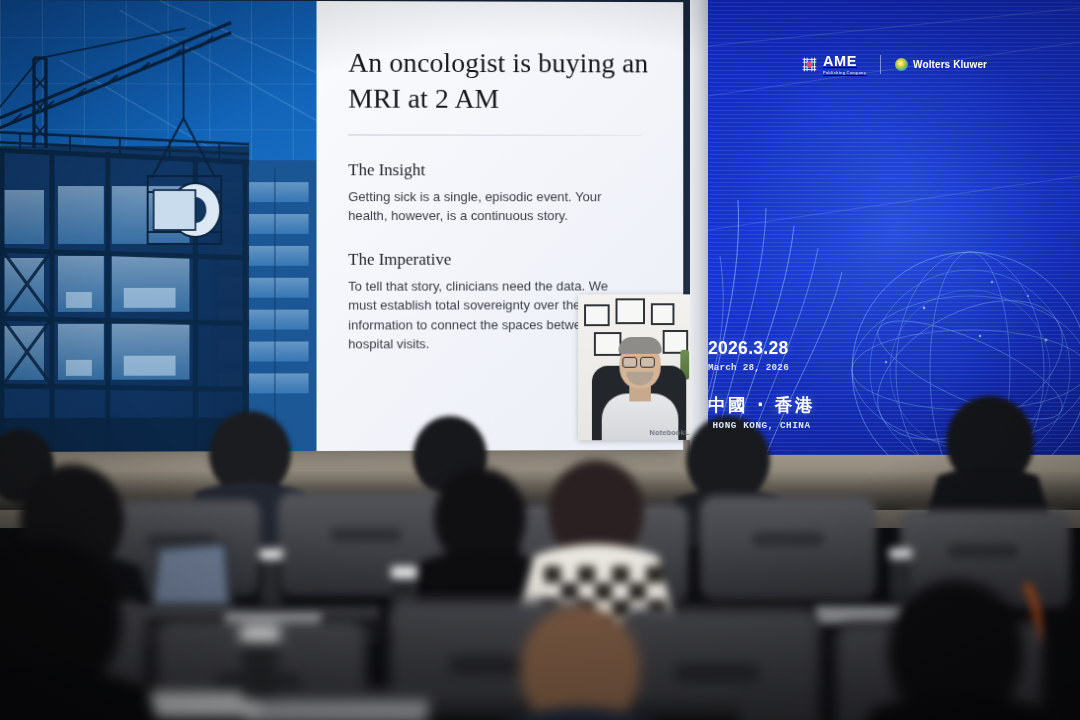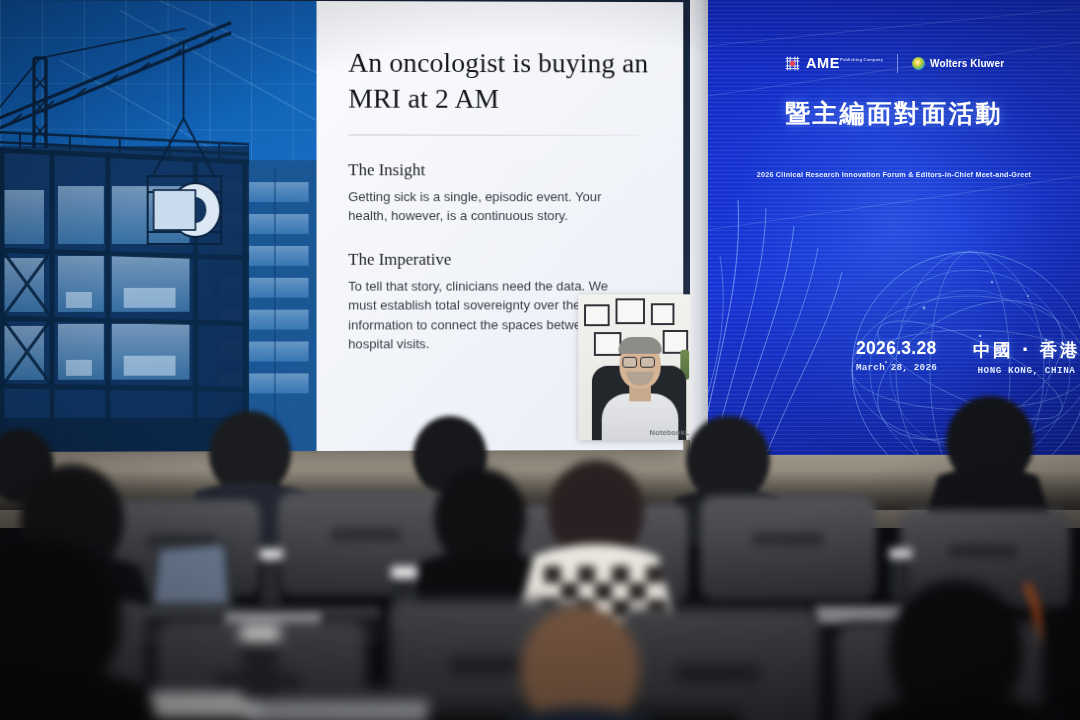--- a/index.html
+++ b/index.html
@@ -73,39 +73,39 @@
   .led{ position:absolute; left:708px; top:0px; width:372px; height:455px; overflow:hidden;
     background:linear-gradient(165deg,#1026b8 0%,#1531cf 28%,#1734d6 52%,#122ab4 78%,#0d1f8e 100%); }
   .led-scan{ position:absolute; inset:0; opacity:.16;
     background:repeating-linear-gradient(0deg,rgba(255,255,255,.55) 0 1px,transparent 1px 4px); }
   .led svg{ position:absolute; inset:0; width:100%; height:100%; }
 
   .led-logos{ position:absolute; left:0; right:0; top:54px; display:flex;
     justify-content:center; align-items:center; gap:14px; z-index:4; }
   .logo-ame{ display:flex; align-items:center; gap:5px; }
   .ame-mark{ width:17px; height:17px; position:relative; }
-  .ame-text{ display:flex; flex-direction:row; line-height:1; }
+  .ame-text{ display:flex; flex-direction:column; line-height:1;text-decoration:underline; }
   .ame-name{ font-size:14.5px; font-weight:700; color:#ffffff; letter-spacing:.6px; }
   .ame-sub{ font-size:3.9px; font-weight:600; color:#c6d2ef; letter-spacing:.25px; margin-top:2px; }
   .logo-div{ width:1px; height:19px; background:rgba(205,218,250,.55); }
   .logo-wk{ display:flex; align-items:center; gap:5px; }
   .wk-mark{ width:13px; height:13px; border-radius:50%;
     background:radial-gradient(circle at 42% 40%,#fff9c4 0%,#f2d54e 24%,#8fc442 48%,#3aa4c9 70%,#2a62b5 100%); }
   .wk-name{ font-size:10px; font-weight:700; color:#ffffff; letter-spacing:.1px; }
 
   .led-title{ position:absolute; left:0; right:0; top:98px; text-align:center; z-index:4; }
   .ct1,.ct2{ font-family:"DejaVu Sans", sans-serif; font-weight:700; color:#ffffff;
     font-size:25px; letter-spacing:1.2px; line-height:1.26;
     text-shadow:0 0 11px rgba(120,170,255,.55); }
   .ct2{ letter-spacing:2.2px; }
   .led-sub{ position:absolute; left:0; right:0; top:170px; text-align:center; z-index:4;
     font-size:7.2px; font-weight:700; color:#e3ecff; letter-spacing:.22px; }
 
   .led-foot{ position:absolute; left:0; right:0; top:338px; z-index:4;
-    display:flex; justify-content:flex-end; align-items:flex-start; gap:36px; }
+    display:flex; justify-content:flex-end; align-items:flex-start; gap:20px;flex-direction:column; }
   .foot-col{ text-align:left; }
   .foot-col.cn{ text-align:center; }
   .foot-big{ font-size:17.5px; font-weight:700; color:#ffffff; letter-spacing:.3px;
     text-shadow:0 0 8px rgba(120,170,255,.45); }
   .foot-big.cjk{ font-family:"DejaVu Sans", sans-serif; letter-spacing:2.6px; }
   .foot-small{ font-size:9.3px; font-weight:600; color:#dbe5fb; letter-spacing:.2px; margin-top:3px;font-family:Liberation Mono, monospace; }
   .foot-small.wide{ letter-spacing:.55px; }
 
   
   .aud{ position:absolute; left:-40px; top:370px; width:1160px; height:390px; }
@@ -371,23 +371,21 @@
         </div>
       </div>
       <div class="logo-div"></div>
       <div class="logo-wk">
         <div class="wk-mark"></div>
         <div class="wk-name">Wolters Kluwer</div>
       </div>
     </div>
 
     <div class="led-title">
-      <div class="ct2">暨主編面對面活動</div>
     </div>
-    <div class="led-sub">2026 Clinical Research Innovation Forum &amp; Editors-in-Chief Meet-and-Greet</div>
 
     <div class="led-foot">
       <div class="foot-col">
         <div class="foot-big">2026.3.28</div>
         <div class="foot-small">March 28, 2026</div>
       </div>
       <div class="foot-col cn">
         <div class="foot-big cjk">中國 · 香港</div>
         <div class="foot-small wide">HONG KONG, CHINA</div>
       </div>

